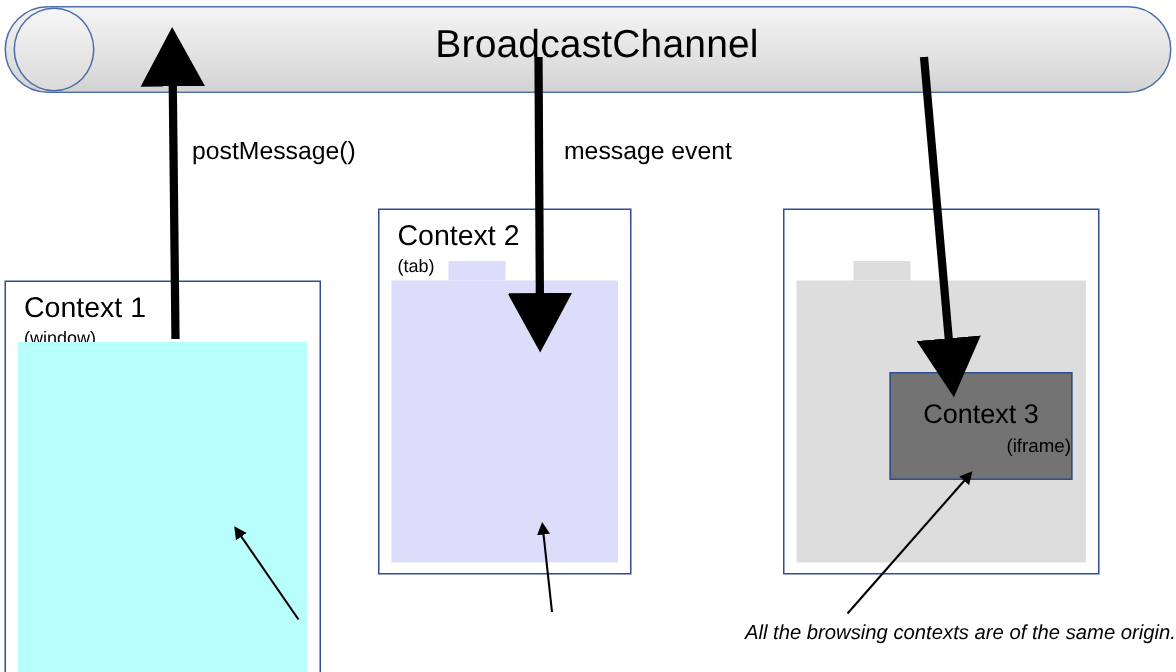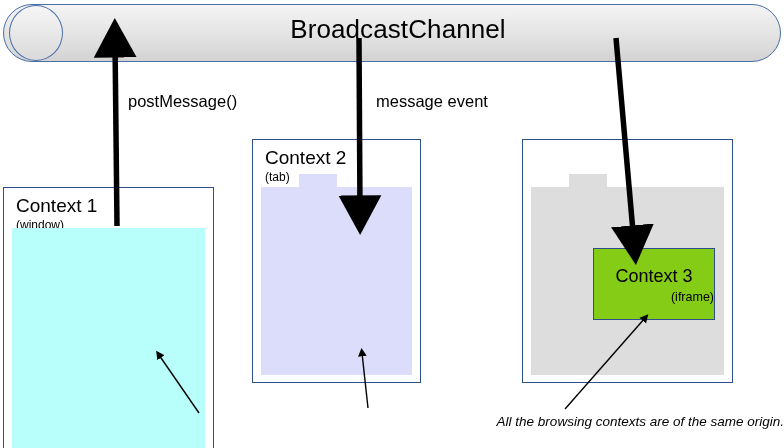--- a/index.html
+++ b/index.html
@@ -76,21 +76,21 @@
   }
   .ctx-tab{
     position:absolute;
     height:13px;
   }
 
   
   .iframe-box{
     position:absolute;
     border:1.4px solid #2d4f8e;
-    background:#84cc16;
+    background:#737373;
     box-sizing:border-box;
   }
   .iframe-title{
     position:absolute;left:0;right:0;top:17px;
     text-align:center;font-size:18px;color:#000;
   }
   .iframe-sub{
     position:absolute;left:0;right:0;top:41px;
     text-align:right;font-size:12.5px;color:#000;
   }

